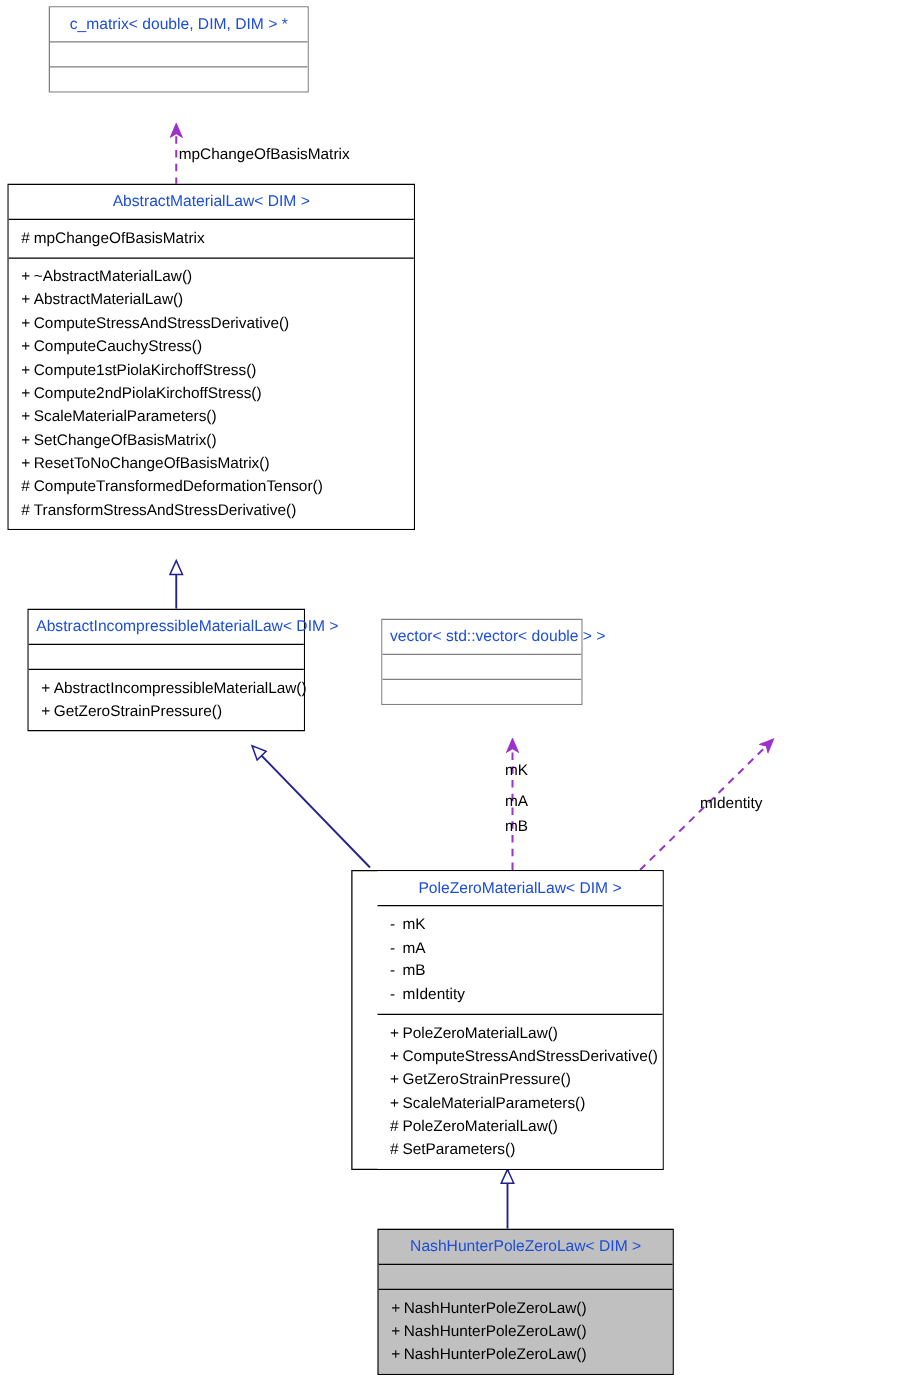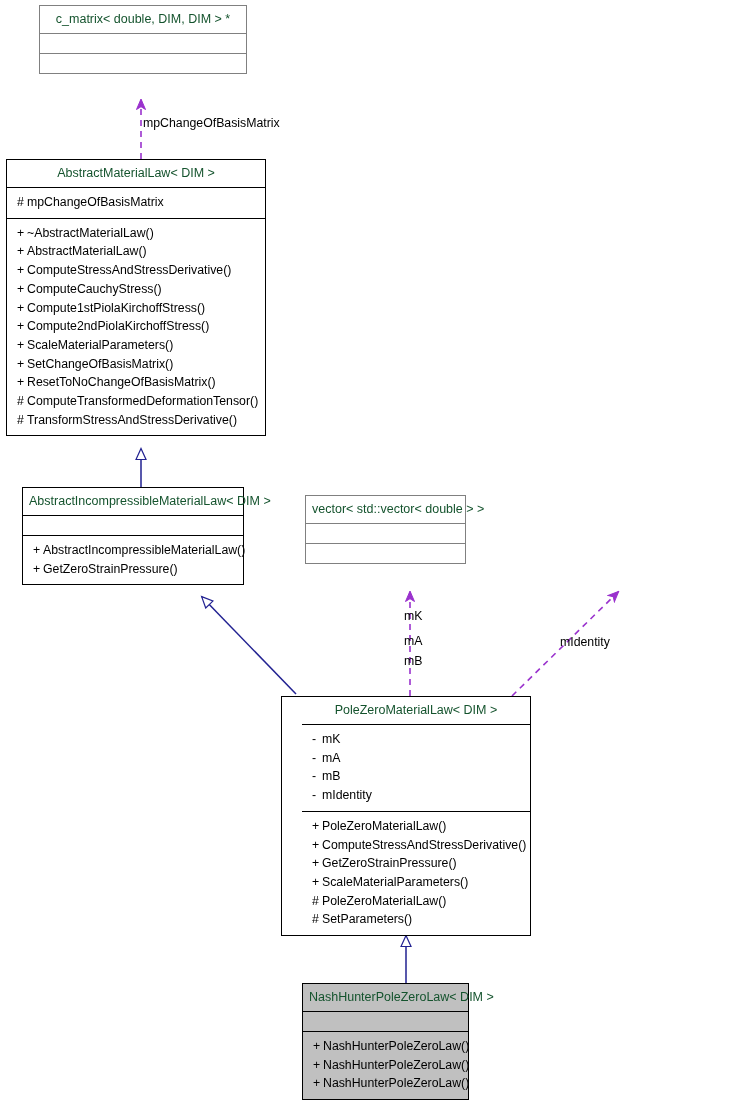--- a/index.html
+++ b/index.html
@@ -48,21 +48,21 @@
   }
   .sect + .sect {
     border-top: 1px solid #000000;
   }
   .node.ghost .sect + .sect {
     border-top: 1px solid #808080;
   }
   .title {
     text-align: center;
     font-size: 12.5px;
-    color: #14532d;
+    color: #1d4ed8;
     line-height: 14px;
     padding: 6px 6px 7px 6px;
     white-space: nowrap;
   }
   .rows {
     padding: 5px 0 6px 0;
   }
   .rows.empty {
     height: 20px;
     padding: 0;
@@ -129,21 +129,21 @@
   </svg>
 
   <div class="node ghost" style="left:39px; top:5px; width:208px;">
     <div class="sect">
       <div class="title">c_matrix&lt; double, DIM, DIM &gt; *</div>
     </div>
     <div class="sect rows empty"></div>
     <div class="sect rows empty"></div>
   </div>
 
-  <div class="node" style="left:6px; top:159px; width:260px;">
+  <div class="node" style="left:6px; top:147px; width:326px;">
     <div class="sect">
       <div class="title">AbstractMaterialLaw&lt; DIM &gt;</div>
     </div>
     <div class="sect rows">
       <div class="row">
         <span class="vis">#</span><span>mpChangeOfBasisMatrix</span>
       </div>
     </div>
     <div class="sect rows">
       <div class="row"><span class="vis">+</span><span>~AbstractMaterialLaw()</span></div>
@@ -193,21 +193,21 @@
     <div class="sect rows">
       <div class="row"><span class="vis">+</span><span>PoleZeroMaterialLaw()</span></div>
       <div class="row"><span class="vis">+</span><span>ComputeStressAndStressDerivative()</span></div>
       <div class="row"><span class="vis">+</span><span>GetZeroStrainPressure()</span></div>
       <div class="row"><span class="vis">+</span><span>ScaleMaterialParameters()</span></div>
       <div class="row"><span class="vis">#</span><span>PoleZeroMaterialLaw()</span></div>
       <div class="row"><span class="vis">#</span><span>SetParameters()</span></div>
     </div>
   </div>
 
-  <div class="node filled" style="left:302px; top:983px; width:167px;">
+  <div class="node filled" style="left:302px; top:983px; width:237px;">
     <div class="sect">
       <div class="title">NashHunterPoleZeroLaw&lt; DIM &gt;</div>
     </div>
     <div class="sect rows empty"></div>
     <div class="sect rows">
       <div class="row"><span class="vis">+</span><span>NashHunterPoleZeroLaw()</span></div>
       <div class="row"><span class="vis">+</span><span>NashHunterPoleZeroLaw()</span></div>
       <div class="row"><span class="vis">+</span><span>NashHunterPoleZeroLaw()</span></div>
     </div>
   </div>

